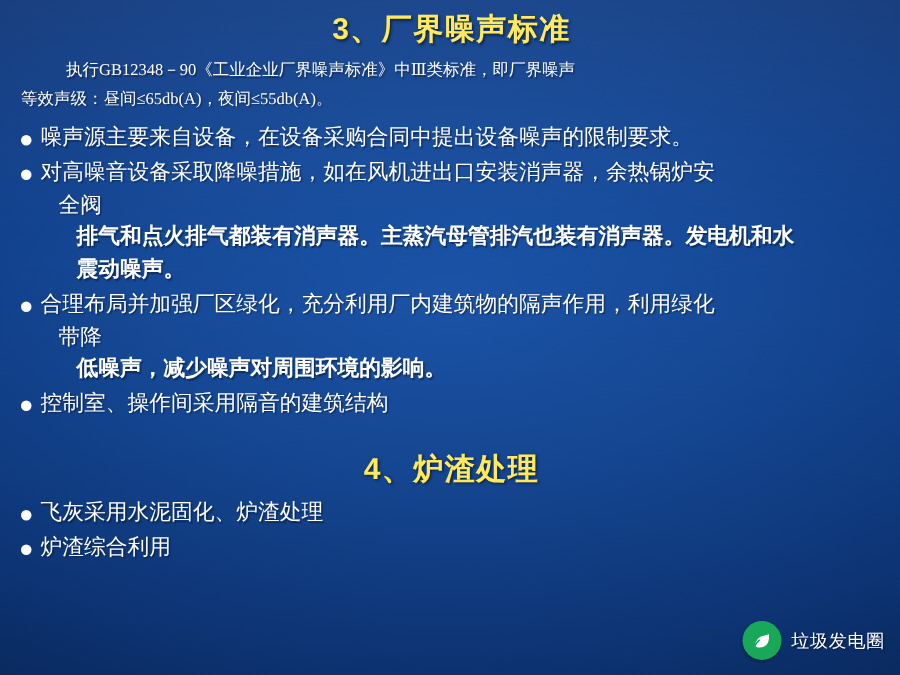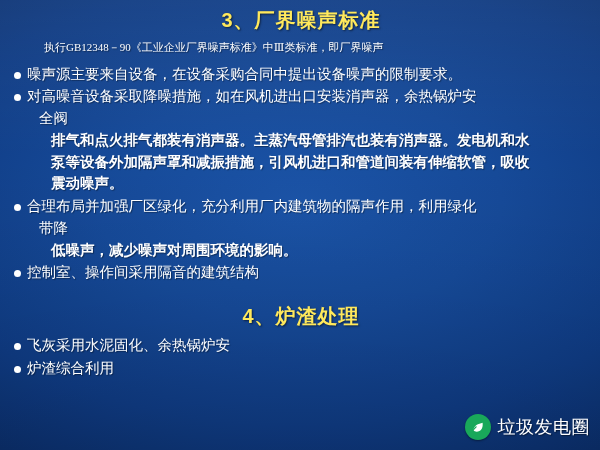--- a/index.html
+++ b/index.html
@@ -111,69 +111,69 @@
     background: #19a85a;
     display: flex;
     align-items: center;
     justify-content: center;
     box-shadow: 0 1px 2px rgba(0,0,0,0.4);
   }
   .logo-circle svg { display: block; }
   .logo-text {
     color: #ffffff;
     font-family: Liberation Serif, serif;
-    font-size: 18px;
+    font-size: 12px;
     letter-spacing: 0.5px;
     text-shadow: 1px 1px 1px rgba(0,0,0,0.45);
   }
 </style>
 </head>
 <body>
 
 <div class="slide">
 
   <div class="content">
 
     <h1 class="heading">3、厂界噪声标准</h1>
 
     <div class="body-block">
       <p class="para indent">执行GB12348－90《工业企业厂界噪声标准》中Ⅲ类标准，即厂界噪声</p>
+      <p class="para">等效声级：昼间≤65db(A)，夜间≤55db(A)。</p>
     </div>
 
     <ul class="bullets">
 
       <li class="bullet">
         <span>噪声源主要来自设备，在设备采购合同中提出设备噪声的限制要求。</span>
       </li>
 
       <li class="bullet">
         <span>对高噪音设备采取降噪措施，如在风机进出口安装消声器，余热锅炉安</span>
         <span class="cont">全阀</span>
         <span class="cont2">排气和点火排气都装有消声器。主蒸汽母管排汽也装有消声器。发电机和水</span>
-        <span class="cont2">泵等设备外加隔声罩和减振措施，引风机进口和管道间装有伸缩软管，吸收</span>
         <span class="cont2">震动噪声。</span>
       </li>
 
       <li class="bullet">
         <span>合理布局并加强厂区绿化，充分利用厂内建筑物的隔声作用，利用绿化</span>
         <span class="cont">带降</span>
         <span class="cont2">低噪声，减少噪声对周围环境的影响。</span>
       </li>
 
       <li class="bullet">
         <span>控制室、操作间采用隔音的建筑结构</span>
       </li>
 
     </ul>
 
     <h1 class="heading heading-2">4、炉渣处理</h1>
 
     <ul class="bullets">
       <li class="bullet">
-        <span>飞灰采用水泥固化、余热锅炉安</span>
+        <span>飞灰采用水泥固化、炉渣处理</span>
       </li>
       <li class="bullet">
         <span>炉渣综合利用</span>
       </li>
     </ul>
 
   </div>
 
   <div class="logo-badge">
     <span class="logo-circle">

